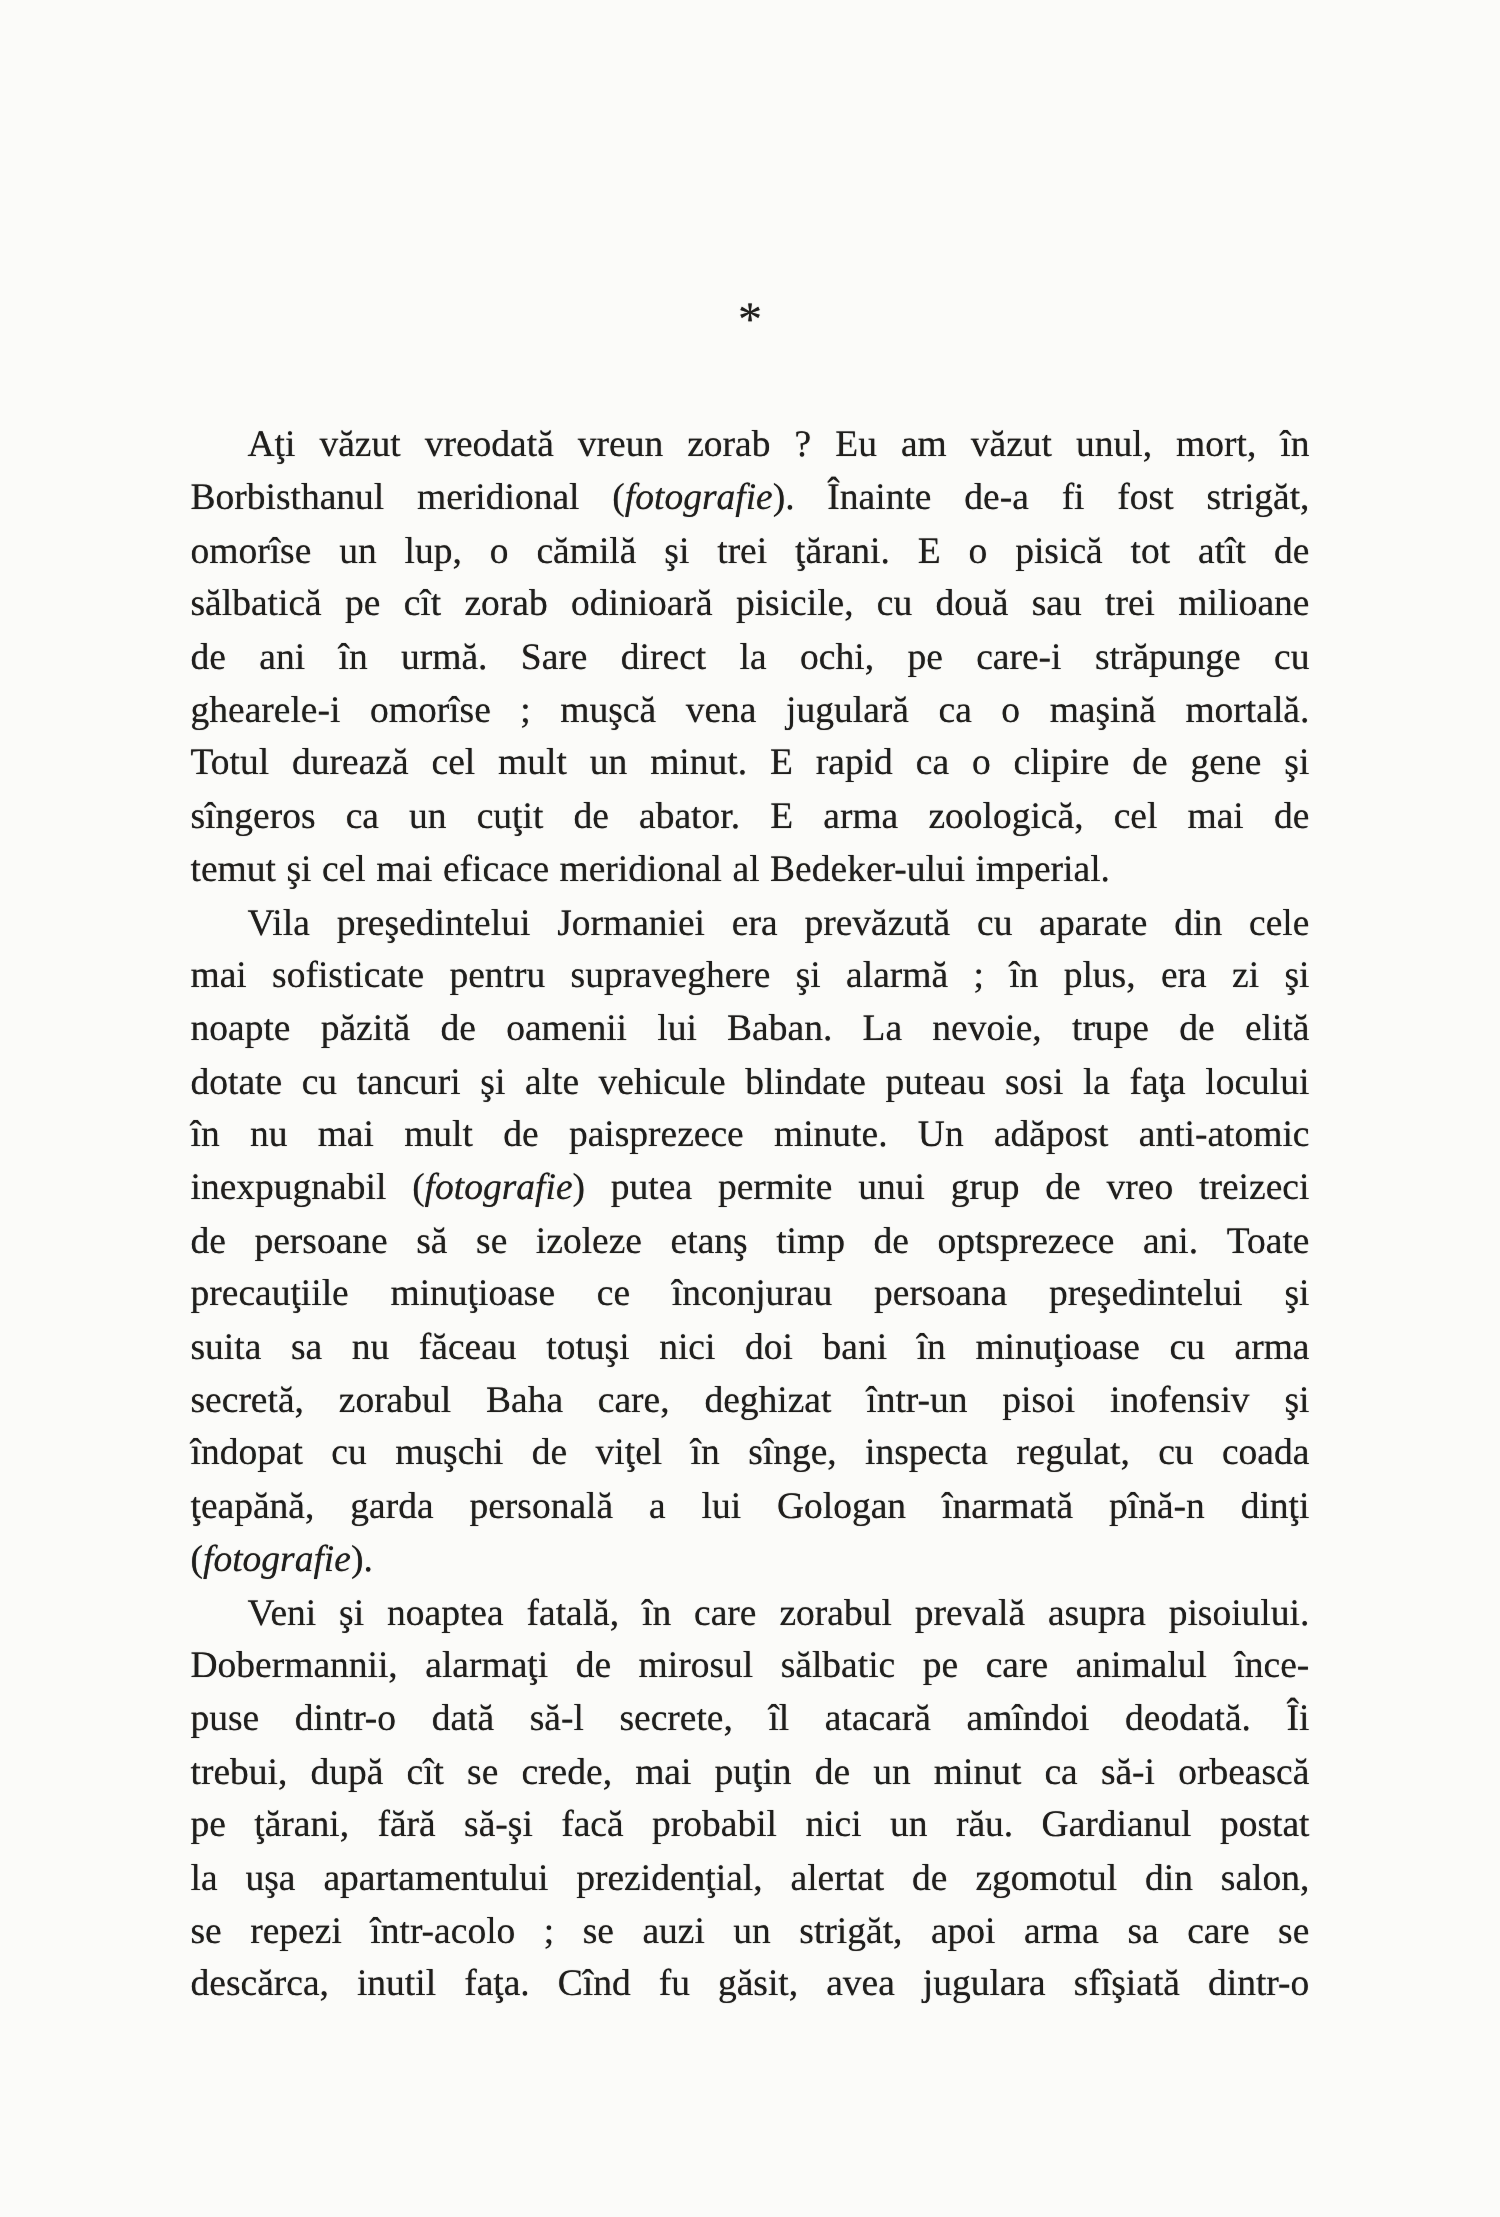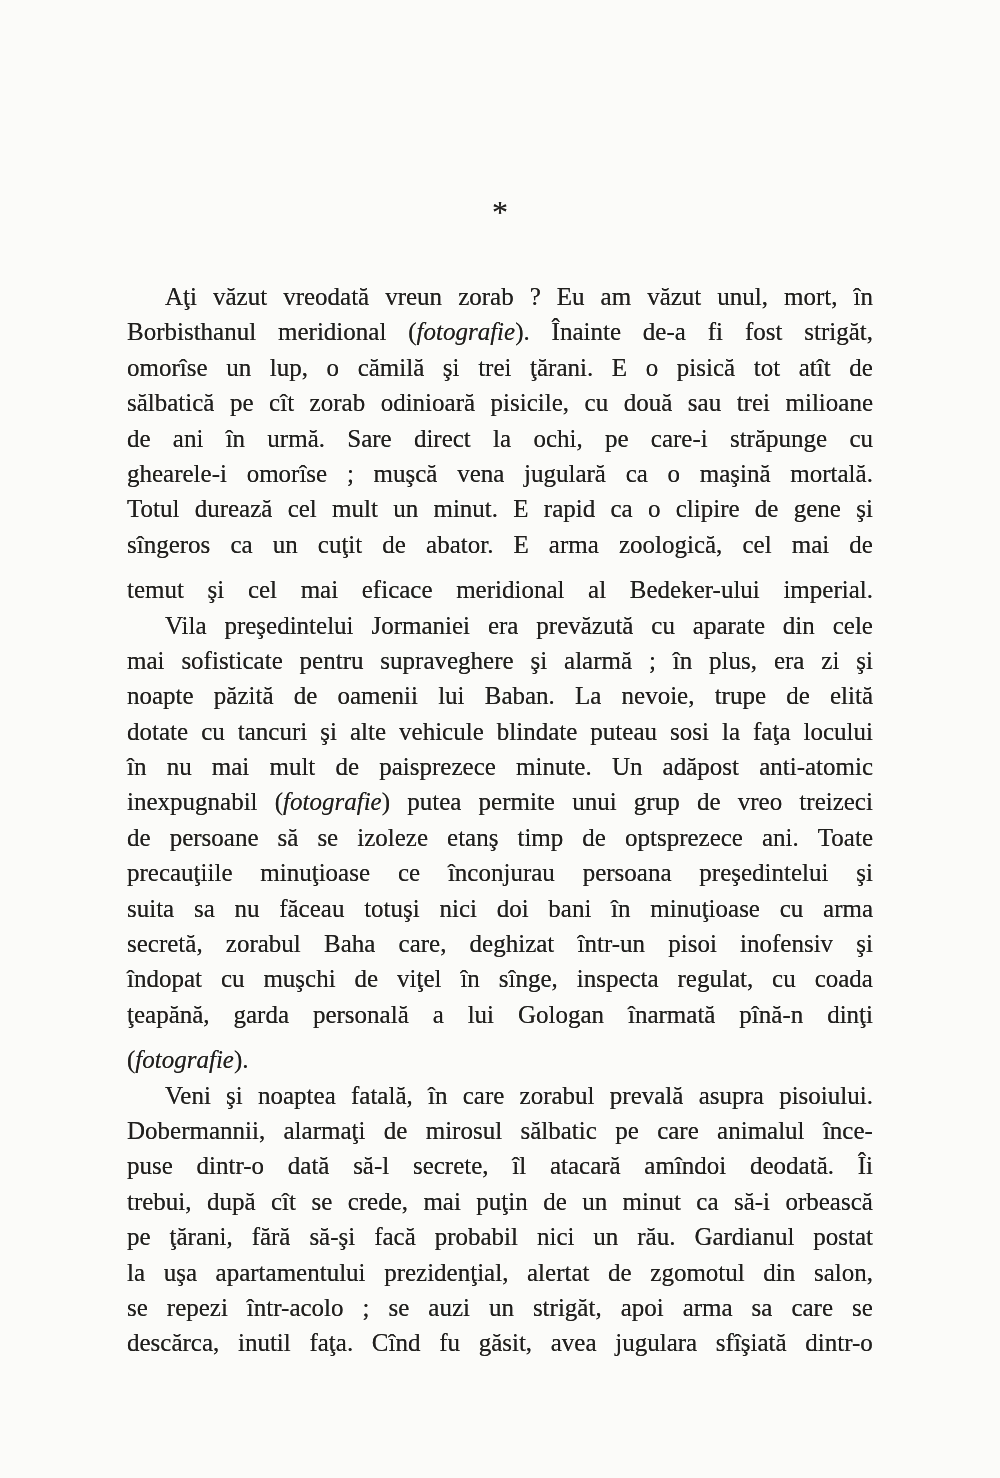--- a/index.html
+++ b/index.html
@@ -62,23 +62,22 @@
   .paragraph{margin:0;}
   .line{
     display:flex;
     justify-content:space-between;
     line-height:35.4px;
     height:35.4px;
     text-shadow:0 0 0.6px rgba(32,31,29,.8);
   }
   .line.indent{padding-left:38px;}
   .line.last{
-    justify-content:space-between;
+    justify-content:flex-start;
     column-gap:0.28em;
-    margin-top:10px;
   }
   .line .w{white-space:nowrap;}
   .line i{}
 </style>
 </head>
 <body>
 
 <div class="scan-page">
 
 

